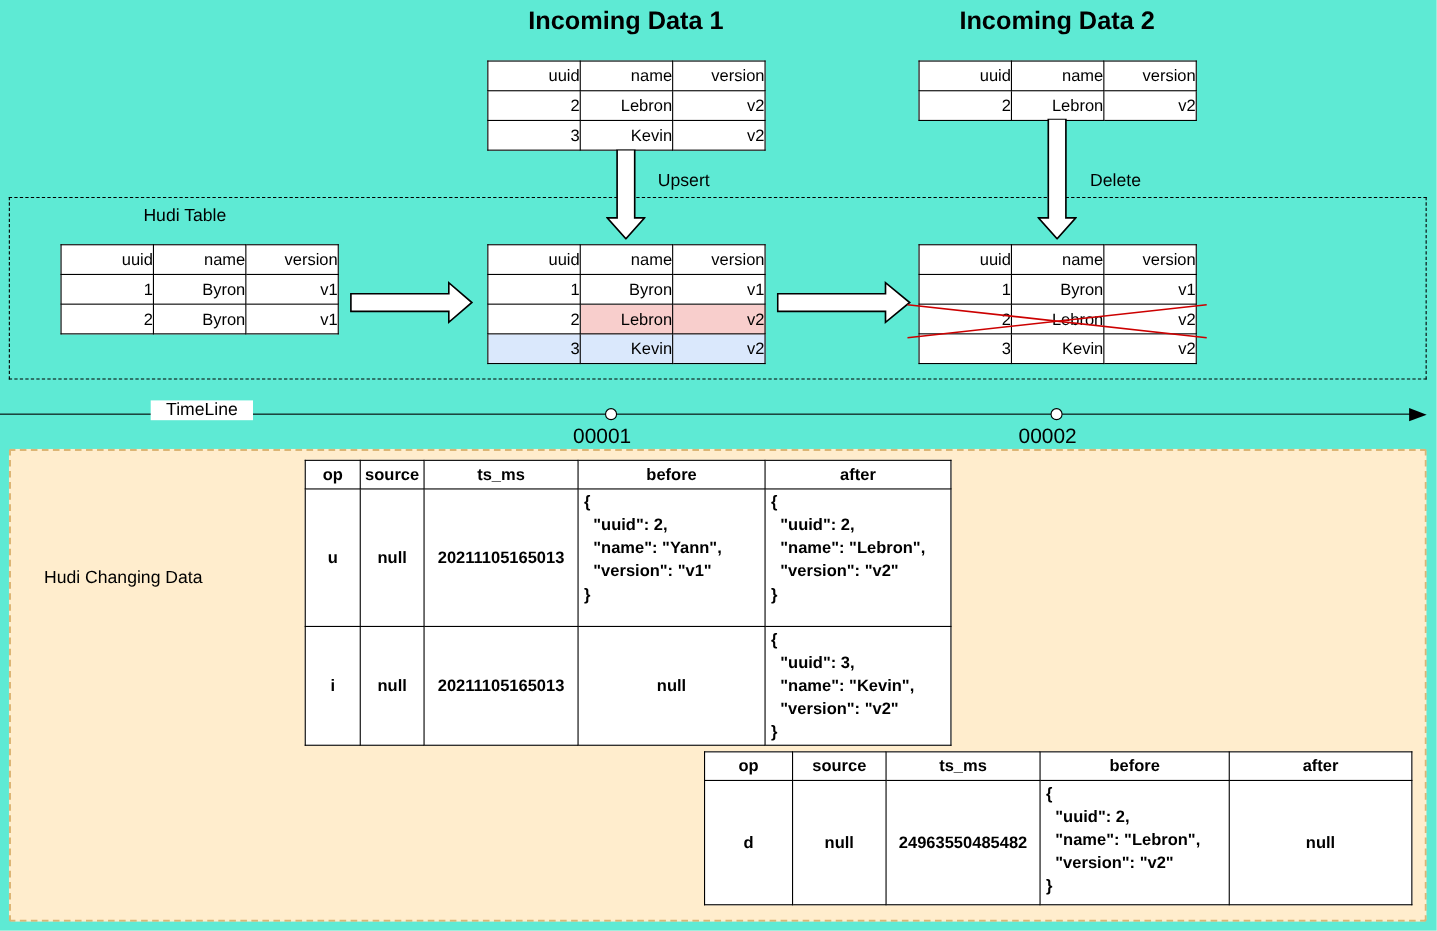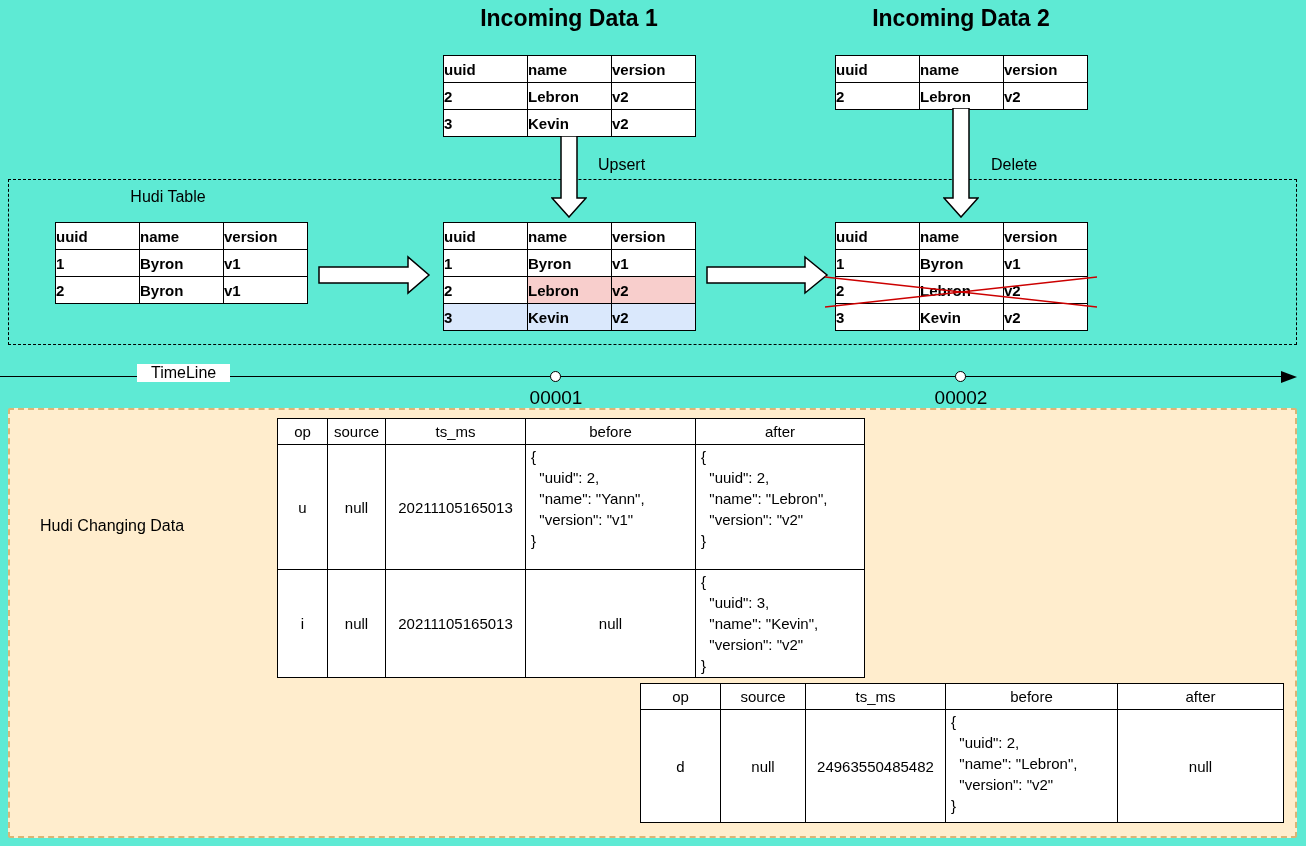--- a/index.html
+++ b/index.html
@@ -7,37 +7,37 @@
   .canvas { position:relative; width:1306px; height:846px; background:#5eead4; overflow:hidden; }
   .abs { position:absolute; }
 
   .big-title { position:absolute; font-size:23px; font-weight:600; text-align:center; }
   .lbl { position:absolute; font-size:16px; }
 
   .dashed-box { position:absolute; border:1px dashed #000; background:transparent; }
   .changing-box { position:absolute; border:2px dashed #dcb575; background:#ffedcd; border-radius:2px; }
 
   table.rec { position:absolute; border-collapse:collapse; font-size:15px; background:#fff; }
-  table.rec th, table.rec td { border:1px solid #000; width:84px; height:27px; text-align:left; vertical-align:middle; font-weight:bold; padding:0; }
+  table.rec th, table.rec td { border:1px solid #000; width:84px; height:27px; text-align:right; vertical-align:middle; font-weight:normal; padding:0; }
   .hl-red  { background:#f8cecc; }
   .hl-blue { background:#dae8fc; }
 
   table.chg { position:absolute; border-collapse:collapse; font-size:15px; background:#fff; }
-  table.chg th, table.chg td { border:1px solid #000; text-align:center; vertical-align:middle; font-weight:normal; padding:0 3px; }
+  table.chg th, table.chg td { border:1px solid #000; text-align:center; vertical-align:middle; font-weight:bold; padding:0 3px; }
   table.chg td.json { text-align:left; vertical-align:top; white-space:pre-wrap; padding:1px 5px; line-height:1.4; }
   tr.r-hdr  { height:26px; }
   tr.r-tall { height:125px; }
   tr.r-mid  { height:99px; }
   tr.r-one  { height:113px; }
 
   .tl-line { position:absolute; border-top:1.5px solid #000; }
   .tl-arrowhead { position:absolute; width:0; height:0; border-left:16px solid #000; border-top:6px solid transparent; border-bottom:6px solid transparent; }
   .tl-label { position:absolute; background:#fff; padding:0 14px; font-size:16px; }
   .tl-dot { position:absolute; width:11px; height:11px; background:#fff; border:1.5px solid #000; border-radius:50%; }
-  .tl-mark { position:absolute; font-size:19px; width:70px; text-align:center; }
+  .tl-mark { position:absolute; font-size:19px; width:70px; }
 </style>
 </head>
 <body>
 
 <div class="canvas">
 
   <div class="dashed-box" style="left:8px; top:179px; width:1289px; height:166px;"></div>
   <div class="changing-box" style="left:8px; top:408px; width:1289px; height:430px;"></div>
 
   <div class="big-title" style="left:443px; top:5px; width:252px;">Incoming Data 1</div>

